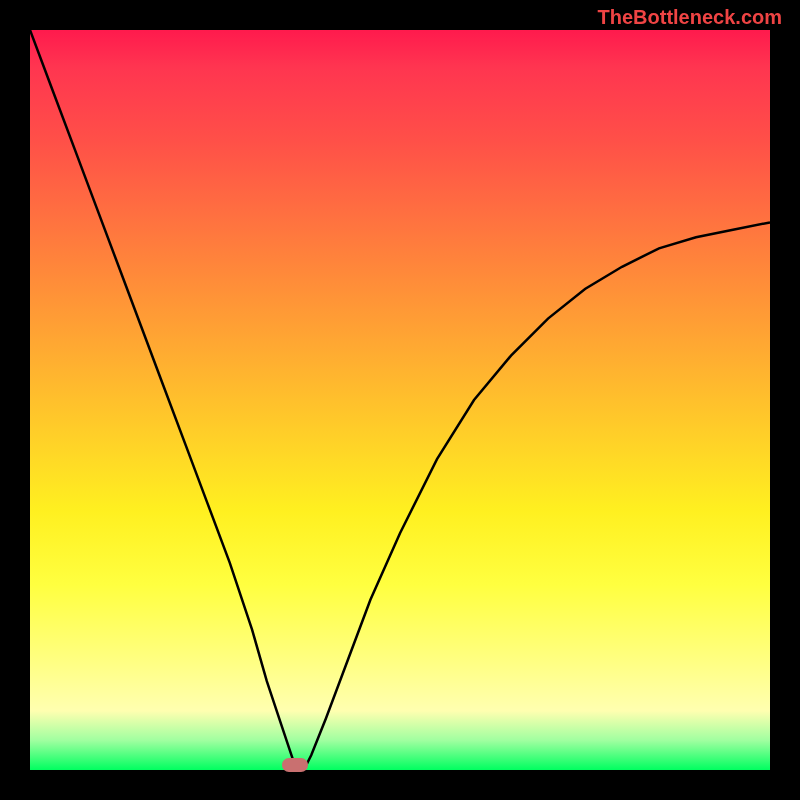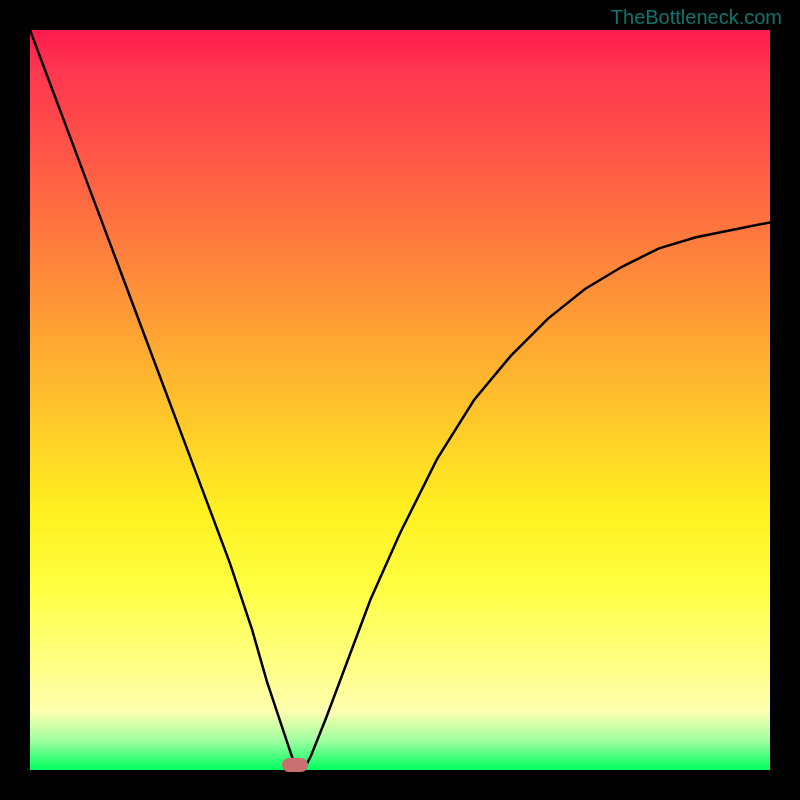--- a/index.html
+++ b/index.html
@@ -11,23 +11,23 @@
       width: 800px;
       height: 800px;
       background: #000;
       position: relative;
       font-family: Arial, sans-serif;
     }
     .watermark {
       position: absolute;
       top: 6px;
       right: 18px;
-      color: #0f766e;
+      color: #ef4444;
       font-size: 20px;
-      font-weight: normal;
+      font-weight: bold;
       z-index: 10;
     }
     .chart-area {
       position: absolute;
       top: 30px;
       left: 30px;
       width: 740px;
       height: 740px;
       background: linear-gradient(to bottom, 
         #ff1a4d 0%, 

